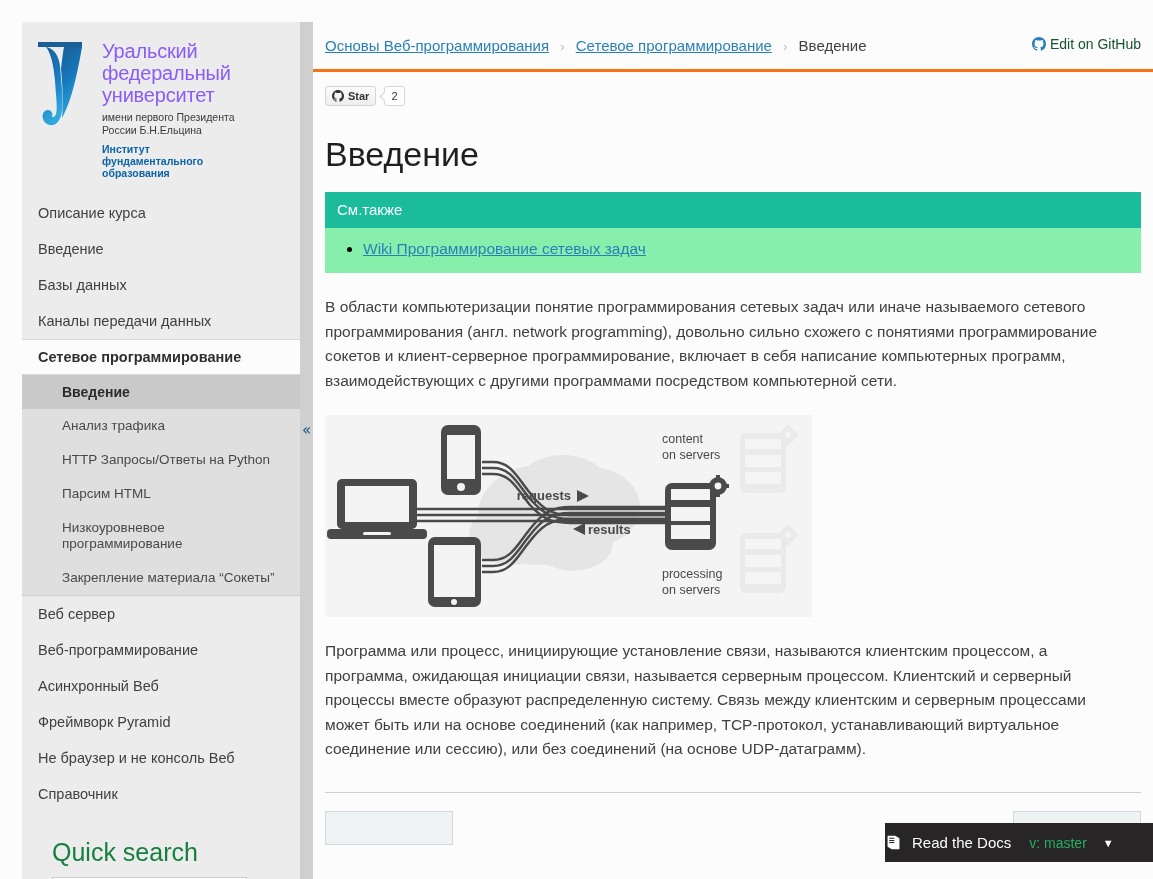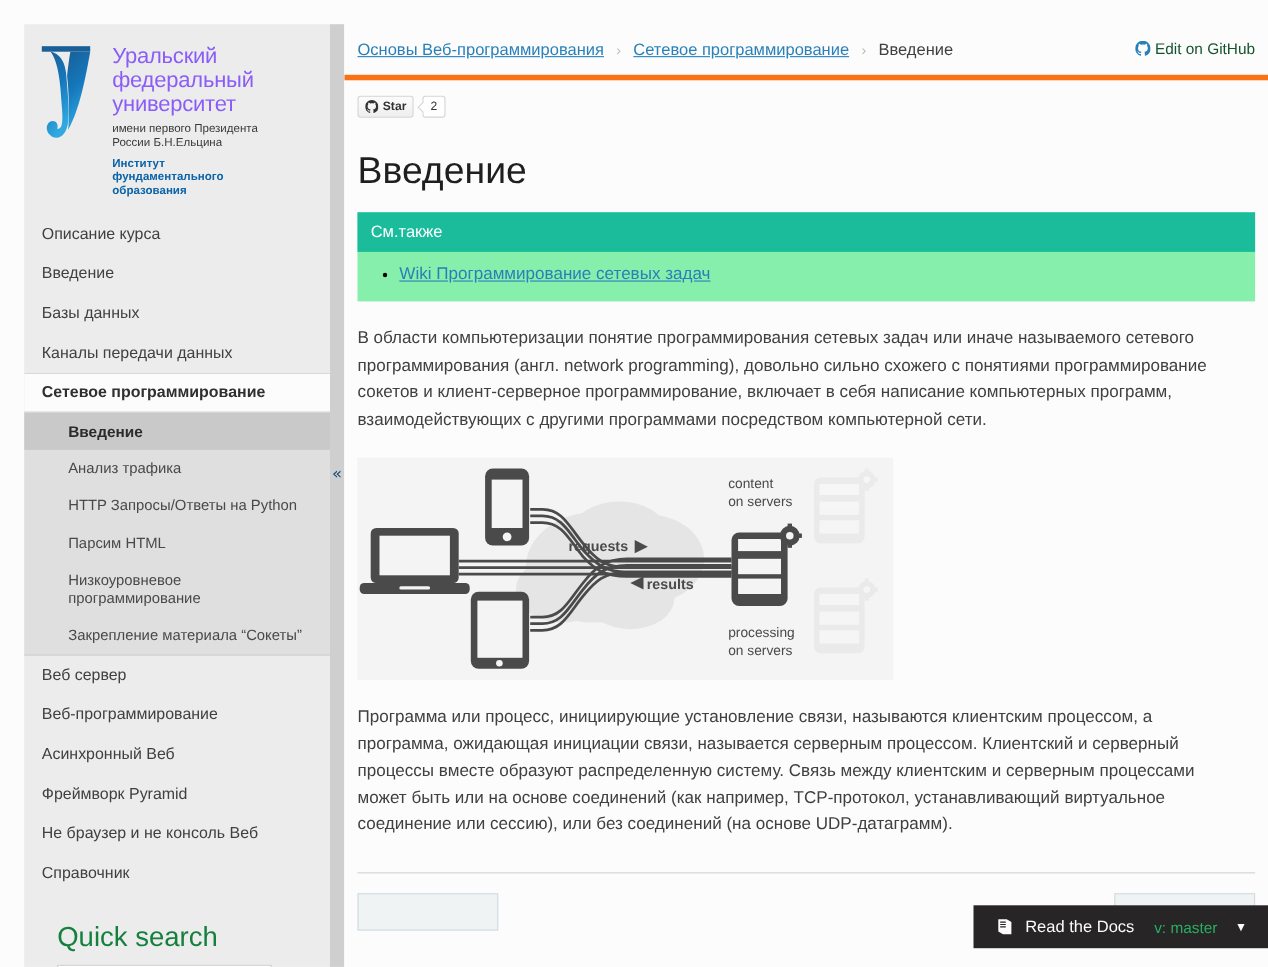--- a/index.html
+++ b/index.html
@@ -138,21 +138,21 @@
   .main {
     position: absolute;
     left: 313px; top: 0;
     right: 0; bottom: 0;
     background: #fcfcfc;
     overflow: hidden;
   }
 
   .breadcrumbs-wrap {
     padding: 36px 12px 0 12px;
-    border-bottom: 5px solid #f97316;
+    border-bottom: 3px solid #f97316;
     padding-bottom: 12px;
     position: relative;
   }
   .breadcrumbs {
     font-size: 15px;
     line-height: 20px;
     color: #404040;
   }
   .bc-link {
     color: #2980b9;
@@ -301,21 +301,20 @@
   
   .rtd-badge {
     position: absolute;
     right: 0; bottom: 17px;
     width: 268px;
     height: 39px;
     background: #272525;
     color: #fcfcfc;
     display: flex;
     align-items: center;
-    padding-left: 20px;
     box-sizing: border-box;
     gap: 10px;
     font-size: 15px;
     cursor: pointer;
     margin-left: 32px;
   }
   .rtd-version {
     color: #27ae60;
     font-size: 14px;
     margin-left: 8px;

